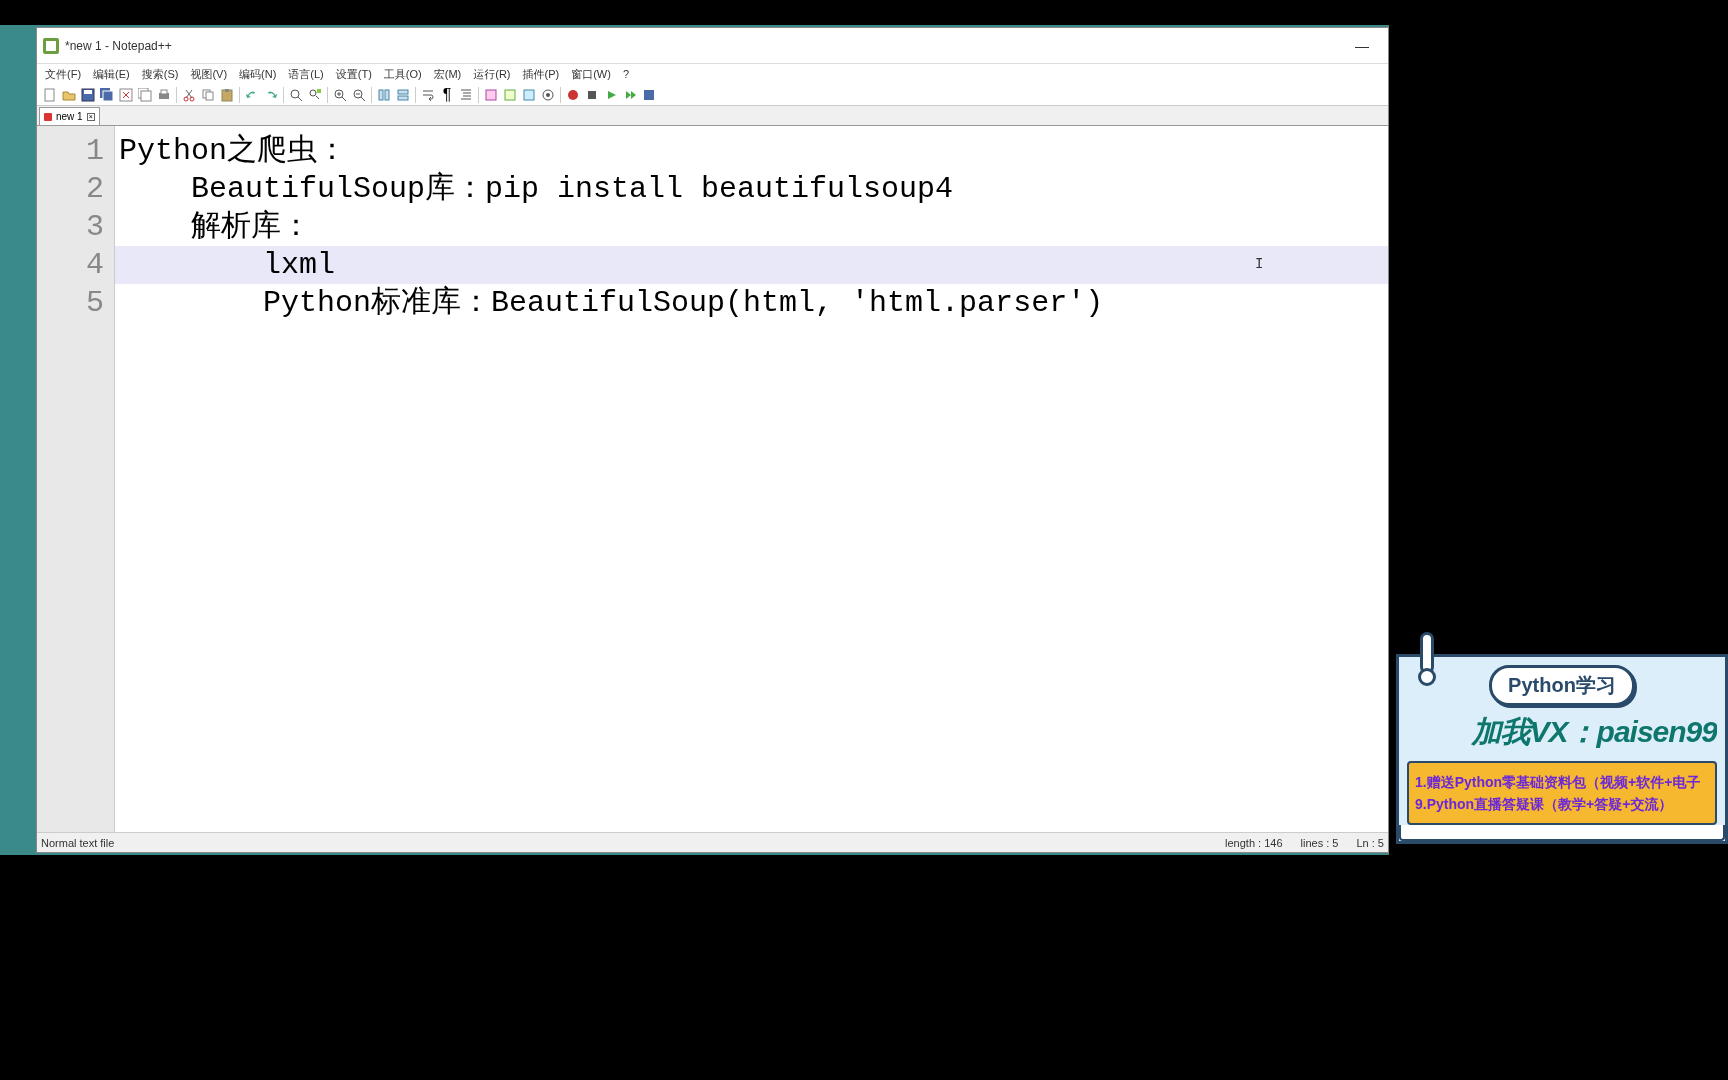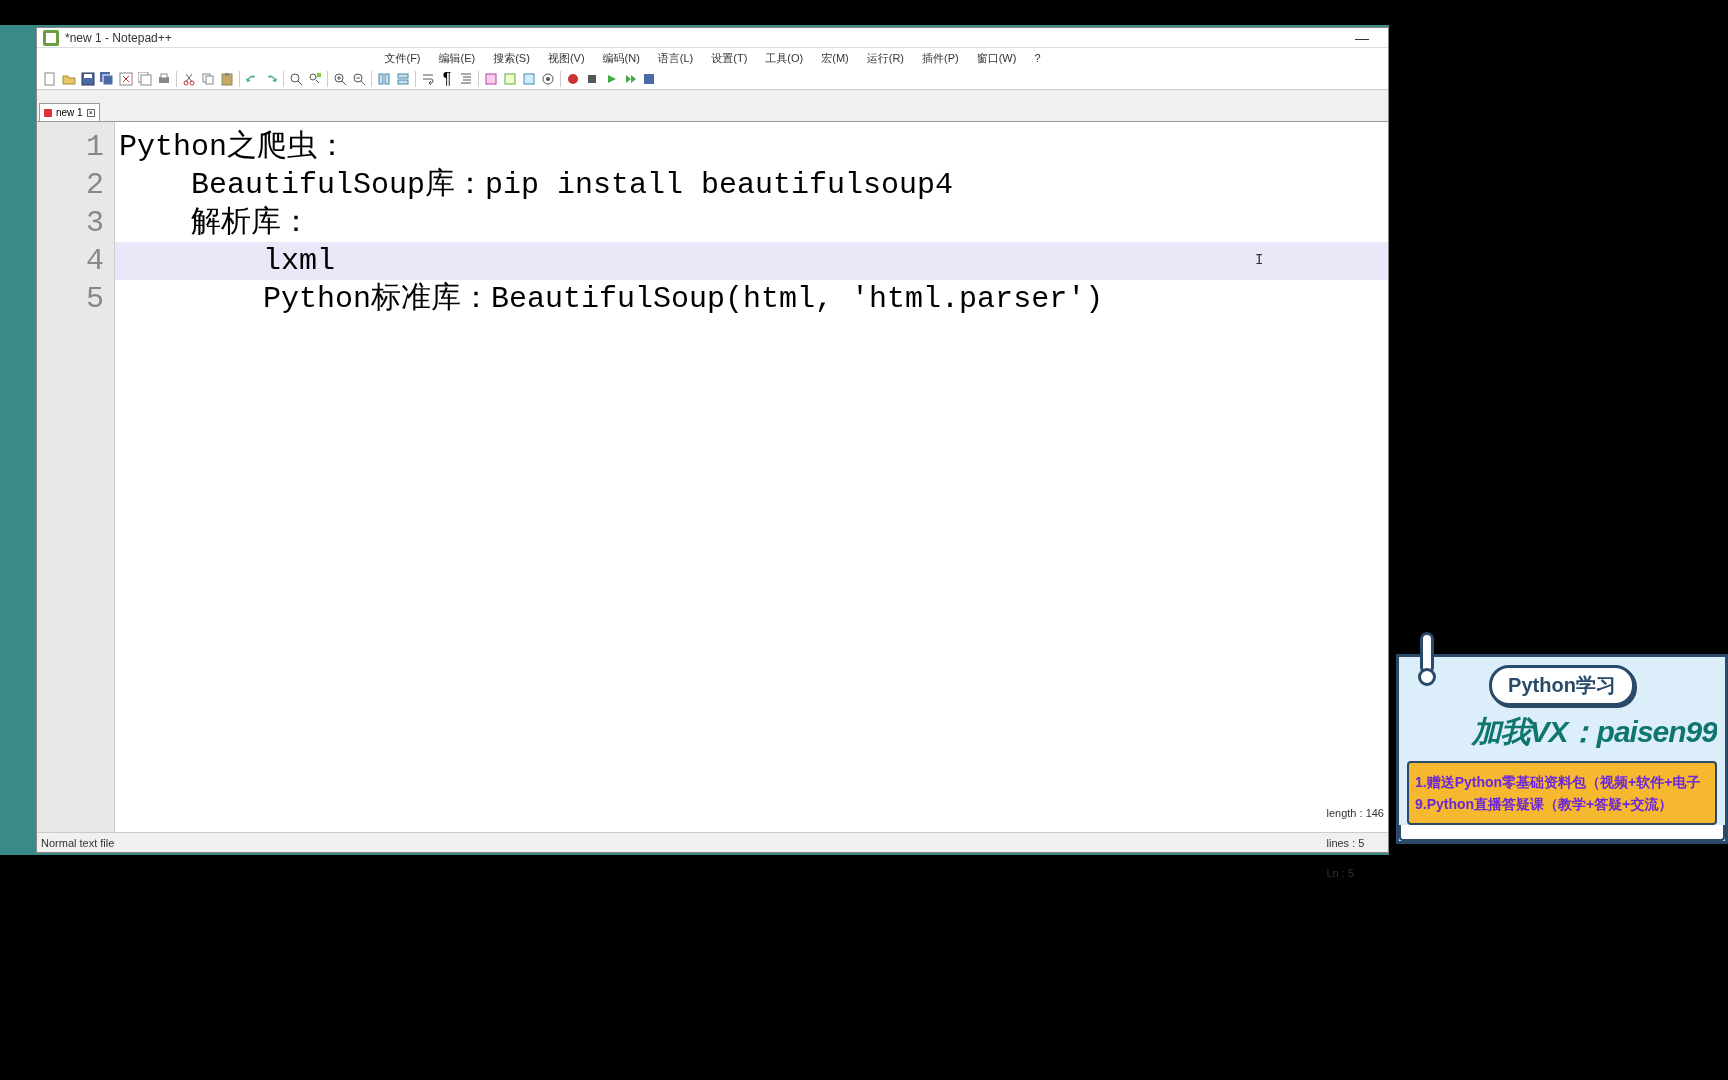--- a/index.html
+++ b/index.html
@@ -1,43 +1,43 @@
 <!DOCTYPE html>
 <html><head>
 <meta charset="utf-8">
 <style>
 * { margin:0; padding:0; box-sizing:border-box; }
 body { background:#000; width:1728px; height:1080px; overflow:hidden; font-family:"Microsoft YaHei",Arial,sans-serif; }
 .teal-frame { position:absolute; left:0; top:25px; width:1389px; height:830px; background:#3b8a8a; }
 .app-window { position:absolute; left:36px; top:2px; width:1353px; height:826px; background:#fff; border:1px solid #888; }
-.titlebar { height:20px; background:#fff; display:flex; align-items:center; padding:0 6px; border-bottom:1px solid #ddd; }
+.titlebar { height:36px; background:#fff; display:flex; align-items:center; padding:0 6px; border-bottom:1px solid #ddd; }
 .titlebar-icon { width:16px; height:16px; background:#6a9e3e; margin-right:6px; border-radius:2px; position:relative; }
 .titlebar-icon::after { content:""; position:absolute; left:3px; top:3px; width:10px; height:10px; background:#fff; }
 .title-text { font-size:12px; color:#333; }
 .minimize { margin-left:auto; width:40px; text-align:center; color:#333; font-size:14px; }
-.menubar { height:20px; display:flex; align-items:center; padding:0 4px; gap:10px;justify-content:center; }
+.menubar { height:20px; display:flex; align-items:center; padding:0 4px; gap:4px; }
 .menu-item { font-size:11px; color:#333; padding:0 4px; cursor:pointer; }
 .toolbar { height:22px; display:flex; align-items:center; padding:0 4px; gap:1px; border-bottom:1px solid #ccc; }
 .tool-btn { width:18px; height:18px; display:flex; align-items:center; justify-content:center; cursor:pointer; }
 .tool-sep { width:1px; height:16px; background:#ccc; margin:0 2px; }
 .ico { width:14px; height:14px; display:block; }
-.tab-bar { height:32px; display:flex; align-items:flex-end; background:#f0f0f0; border-bottom:1px solid #999; padding-left:2px; }
+.tab-bar { height:20px; display:flex; align-items:flex-end; background:#f0f0f0; border-bottom:1px solid #999; padding-left:2px; }
 .tab { height:18px; background:#fff; border:1px solid #999; border-bottom:none; display:flex; align-items:center; padding:0 4px; gap:4px; font-size:10px; }
 .tab-dot { width:8px; height:8px; background:#d33; border-radius:1px; }
 .tab-close { width:8px; height:8px; border:1px solid #666; font-size:7px; line-height:6px; text-align:center; }
 .editor { display:flex; height:720px; background:#fff; }
 .gutter { width:78px; background:#e8e8e8; border-right:1px solid #ccc; text-align:right; padding-right:10px; padding-top:6px; }
 .line-no { font-family:"Courier New",monospace; font-size:30px; color:#888; line-height:38px; height:38px; }
 .code-area { flex:1; padding-top:6px; font-family:Liberation Mono, monospace; font-size:30px; color:#000; position:relative; }
 .code-line { height:38px; line-height:38px; white-space:pre; padding-left:4px; }
 .code-line.active { background:#e8e8f8; }
 .cursor-mark { position:absolute; font-size:14px; color:#333; }
 .statusbar { position:absolute; bottom:0; left:0; right:0; height:20px; background:#f0f0f0; border-top:1px solid #ccc; display:flex; align-items:center; font-size:11px; color:#333; padding:0 4px; }
 .status-left { }
-.status-right { margin-left:auto; display:flex; gap:18px;flex-direction:column; }
+.status-right { margin-left:auto; display:flex; gap:18px; }
 .overlay { position:absolute; right:0; top:632px; width:332px; }
 .clip-ring { position:absolute; top:0; left:24px; width:14px; height:42px; border:3px solid #2a4a6a; border-radius:7px; background:#fff; z-index:3; }
 .clip-hole { position:absolute; top:36px; left:22px; width:18px; height:18px; border:3px solid #2a4a6a; border-radius:50%; background:#fff; z-index:4; }
 .card { position:absolute; top:22px; left:0; right:0; background:#dceefa; border:3px solid #2a4a6a; border-radius:0; padding:8px 8px 4px 8px; }
 .badge-wrap { text-align:center; margin-bottom:6px; }
 .badge { display:inline-block; background:#fff; border:3px solid #2a4a6a; border-radius:20px; padding:4px 16px; font-size:20px; font-weight:bold; color:#2a4a6a; box-shadow:2px 2px 0 #2a4a6a; }
 .vx-line { font-size:30px; font-weight:900; color:#0f766e; font-style:italic; white-space:nowrap; overflow:hidden; text-align:right; letter-spacing:-1px; }
 .yellow-box { background:#f5b82e; border:2px solid #2a4a6a; border-radius:4px; padding:8px 6px; margin-top:8px; font-size:14px; font-weight:bold; color:#6d28d9; line-height:22px; }
 .white-strip { background:#fff; border:2px solid #2a4a6a; border-top:none; height:16px; margin:0 -8px -4px -8px; border-radius:0 0 4px 4px; }
 </style>

